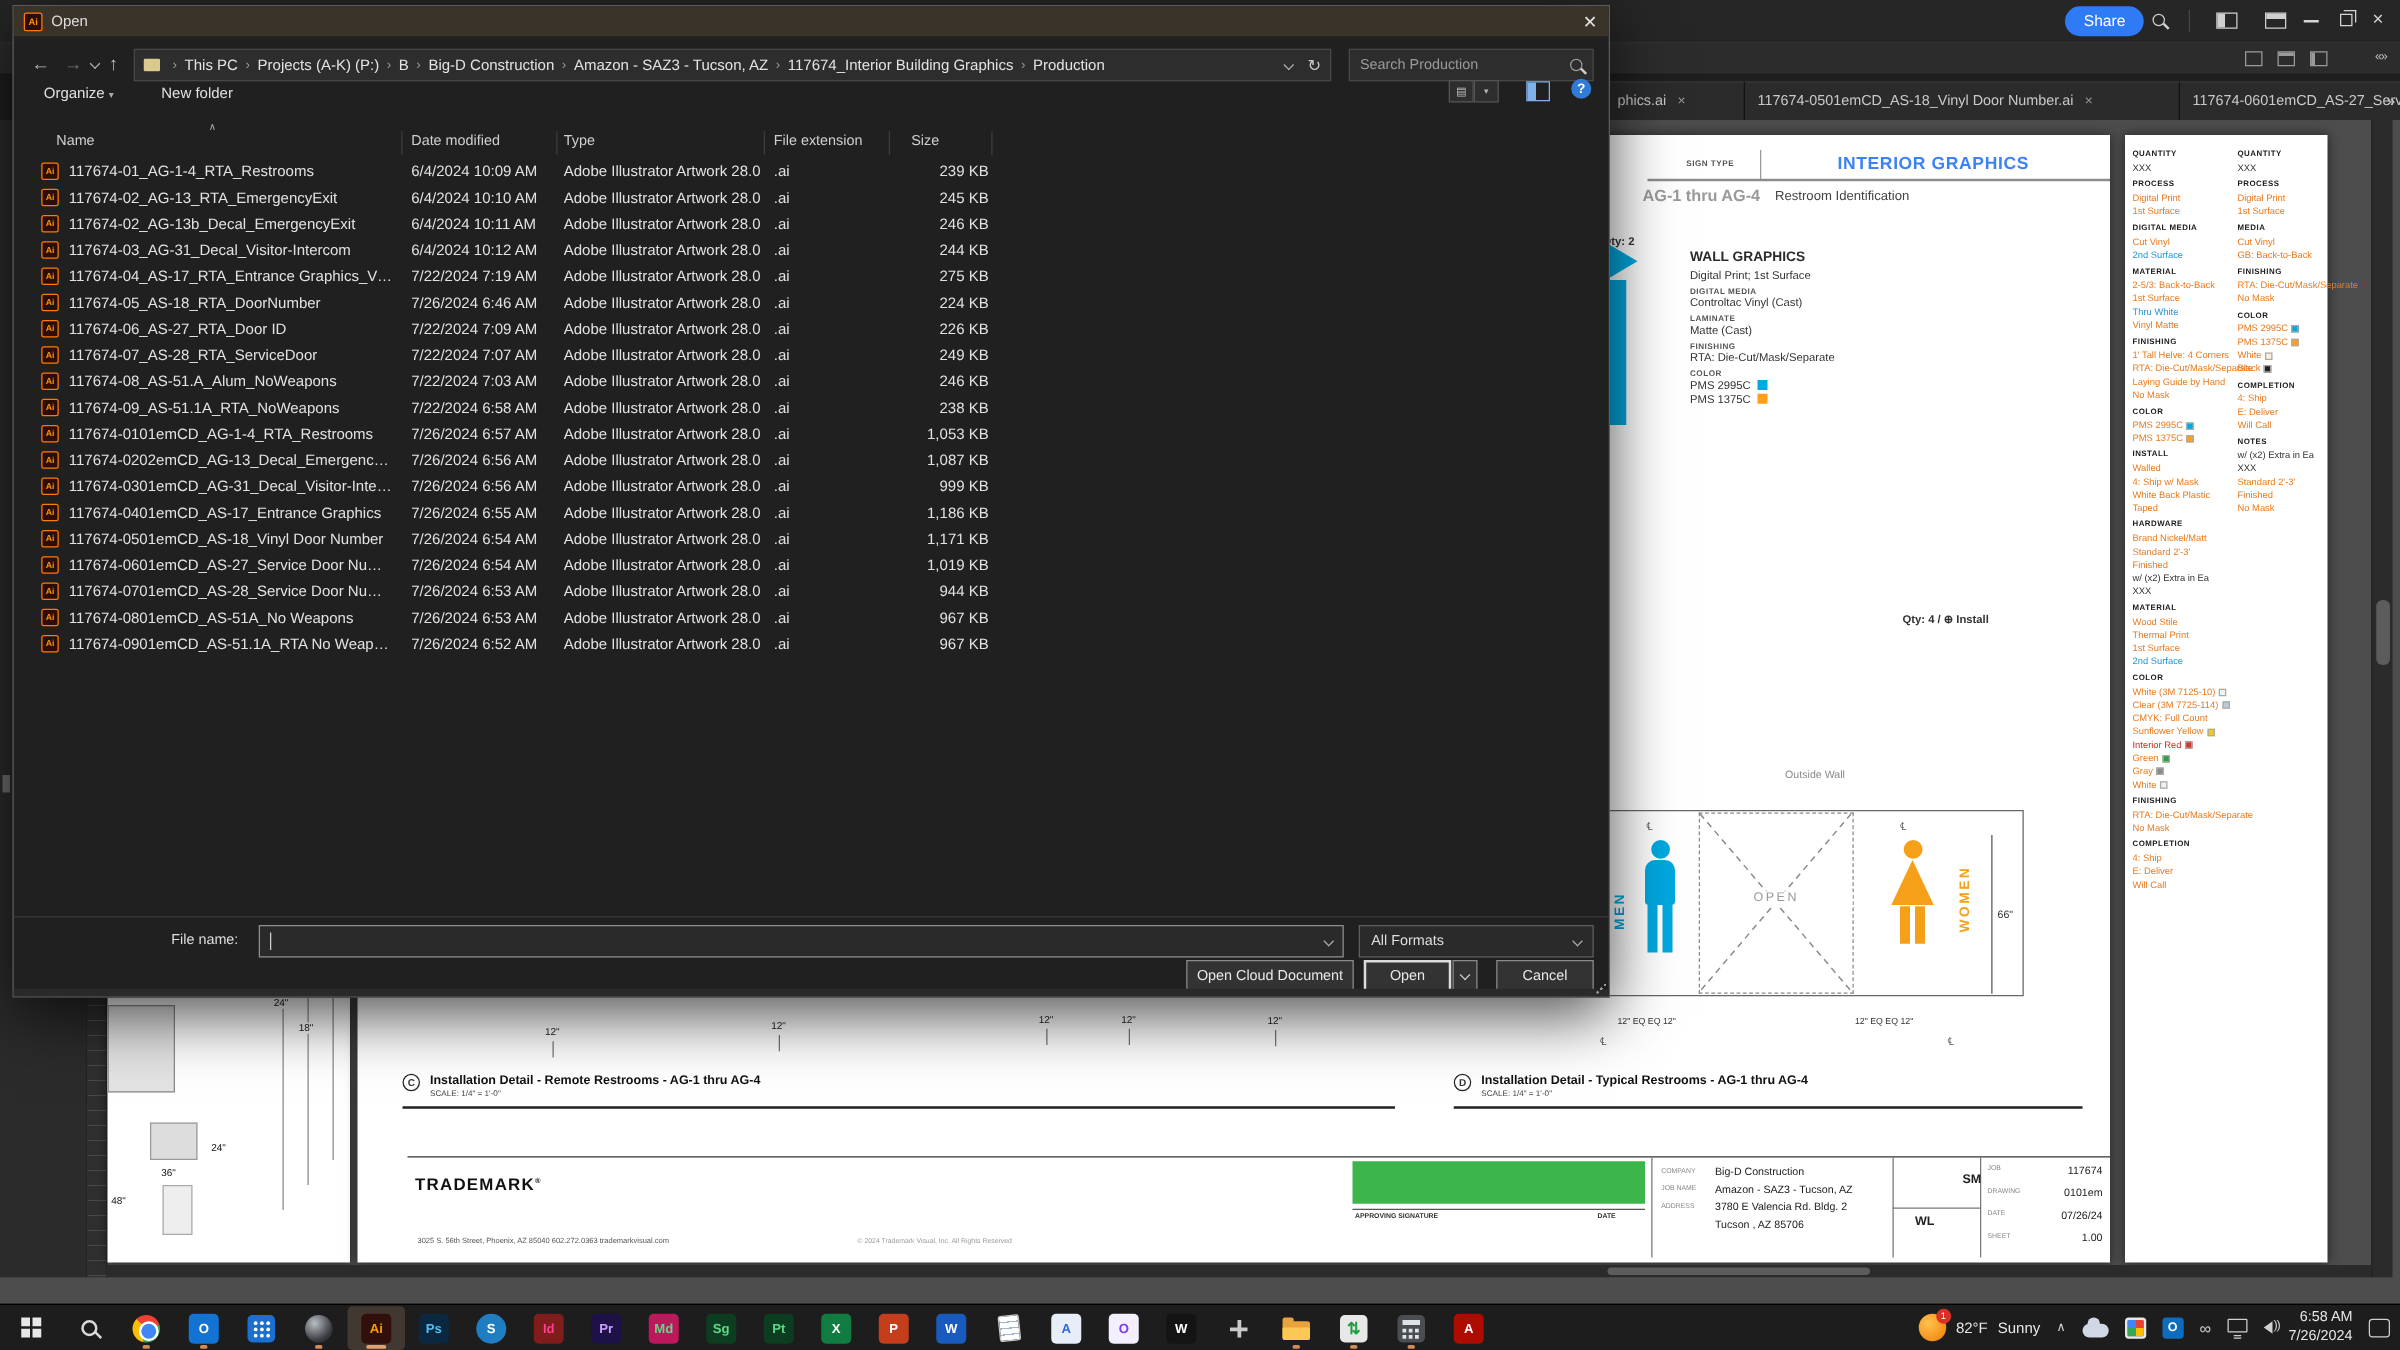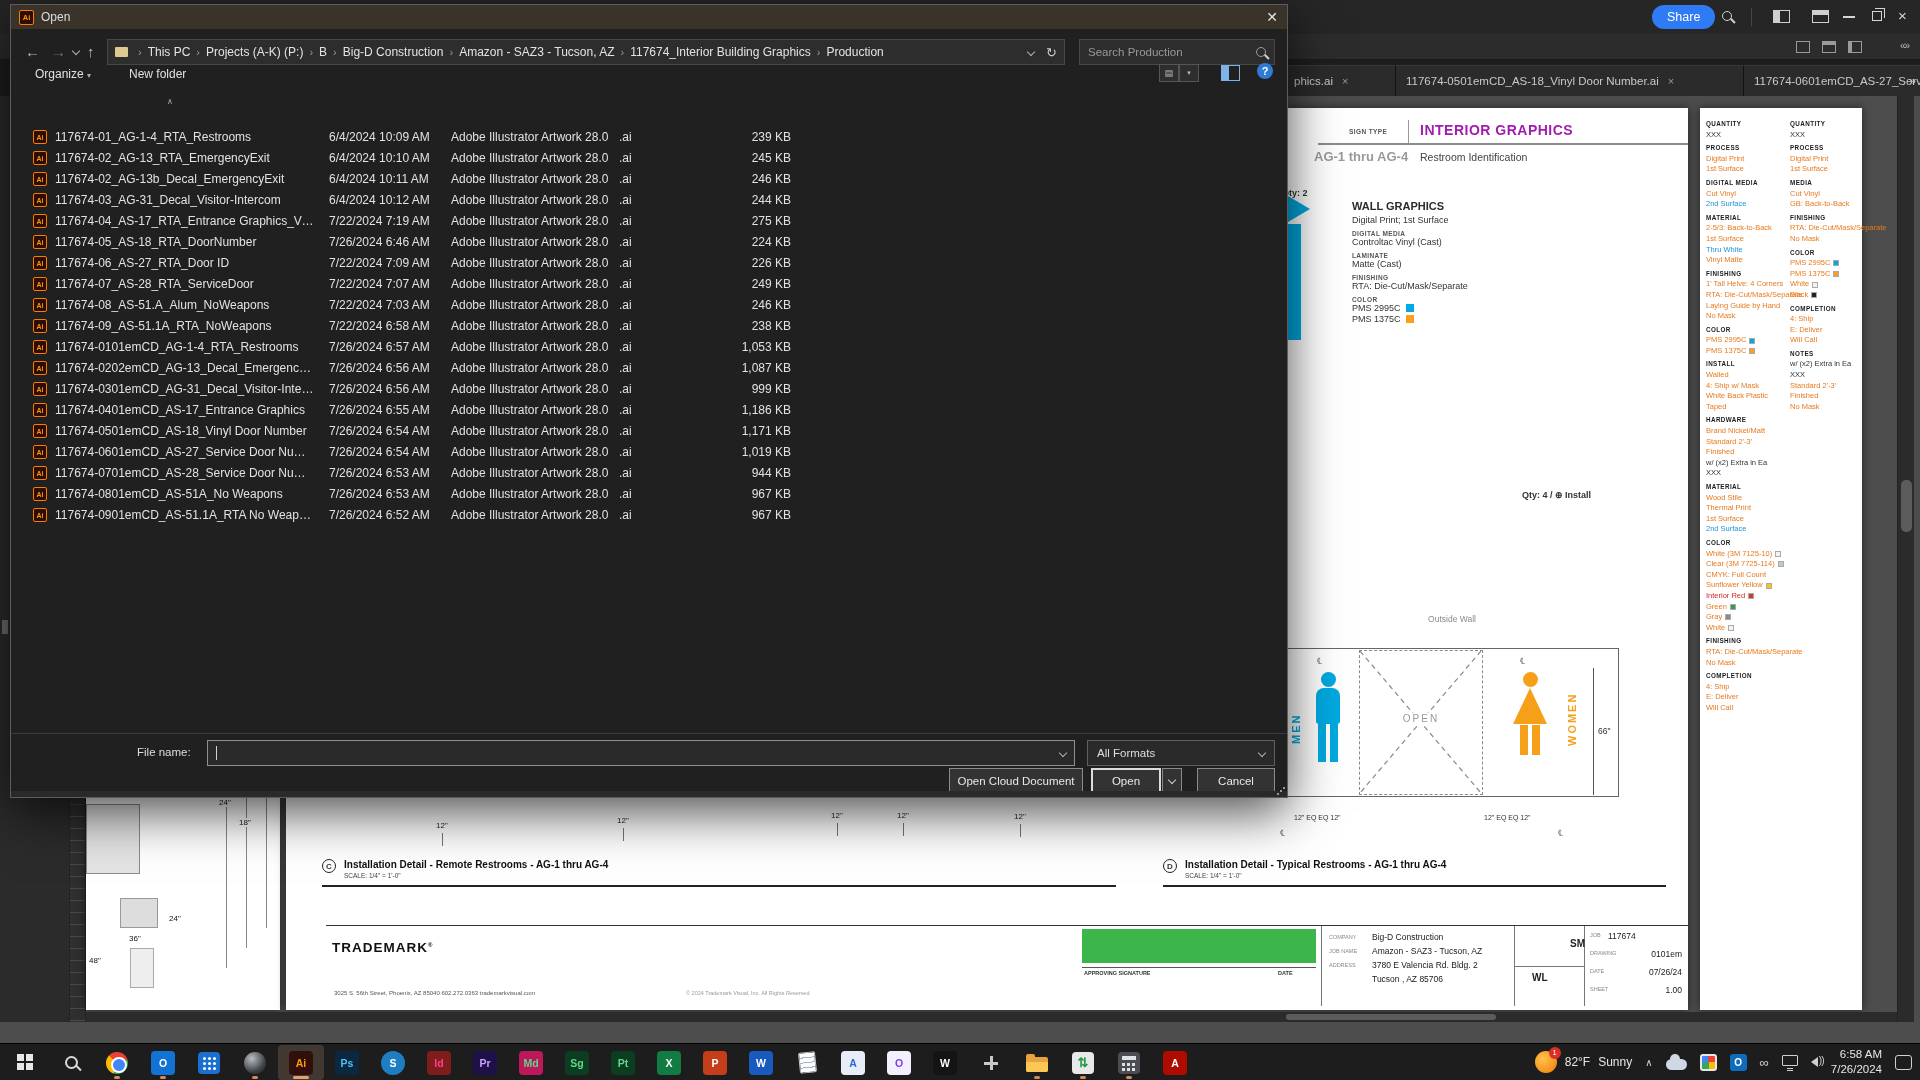--- a/index.html
+++ b/index.html
@@ -215,21 +215,21 @@
           <div class="hdim" style="left: 82px; top: 116px;">24"</div>
           <div class="hdim" style="left: 42px; top: 136px;">36"</div>
           <div class="hdim" style="left: 2px; top: 158px;">48"</div>
         </div>
     </div>
 
     <div class="artboard" id="ab-main" style="left:286px;top:12px;width:1402px;height:902px;">
 
       <div class="abs cap" style="left:1063px;top:20px;">SIGN TYPE</div>
       <div class="abs" style="left:1122px;top:12px;width:1px;height:24px;background:#999;"></div>
-      <div class="abs" style="left:1134px;top:14px;font-size:14px;font-weight:bold;letter-spacing:.5px;color:#a21caf;">INTERIOR GRAPHICS</div>
+      <div class="abs" style="left:1184px;top:14px;font-size:14px;font-weight:bold;letter-spacing:.5px;color:#3b82f6;">INTERIOR GRAPHICS</div>
       <div class="abs" style="left:1032px;top:35px;width:370px;height:2px;background:#8c8c8c;"></div>
       <div class="abs" style="left:1028px;top:41px;font-size:13px;font-weight:bold;color:#9a9a9a;">AG-1 thru AG-4</div>
       <div class="abs" style="left:1134px;top:43px;font-size:10.5px;color:#444;">Restroom Identification</div>
 
       <div class="abs" style="left:996px;top:80px;font-size:9px;font-weight:bold;">Qty: 2</div>
 
       <div class="abs" style="left:1002px;top:88px;width:0;height:0;border-top:13px solid transparent;border-bottom:13px solid transparent;border-left:22px solid #00a9e0;"></div>
       <div class="abs" style="left:1002px;top:116px;width:13px;height:116px;background:#00a9e0;"></div>
 
       <div class="abs" style="left:1066px;top:92px;width:230px;">
@@ -326,21 +326,21 @@
             <div class="abs tb-value" style="left: 1046px; top: 34px;">3780 E Valencia Rd.  Bldg. 2</div>
             <div class="abs tb-label" style="left: 1003px; top: 50px;"></div>
             <div class="abs tb-value" style="left: 1046px; top: 48px; text-align: center;">Tucson , AZ 85706</div>
           </div>
         <div id="tb-inits">
             <div class="abs" style="left: 1244px; top: 12px; font-size: 10px; font-weight: bold; color: rgb(34, 34, 34);">SM</div>
             <div class="abs" style="left: 1206px; top: 46px; font-size: 10px; font-weight: bold; color: rgb(34, 34, 34);">WL</div>
           </div>
         <div id="tb-meta">
             <div class="abs tb-label" style="left: 1264px; top: 6px;">JOB</div>
-            <div class="abs tb-value" style="left: 1282px; top: 5px; width: 74px; ">117674</div>
+            <div class="abs tb-value" style="left: 1282px; top: 5px; width: 74px; text-align: right;">117674</div>
             <div class="abs tb-label" style="left: 1264px; top: 24px;">DRAWING</div>
             <div class="abs tb-value" style="left: 1282px; top: 23px; width: 74px; text-align: right;">0101em</div>
             <div class="abs tb-label" style="left: 1264px; top: 42px;">DATE</div>
             <div class="abs tb-value" style="left: 1282px; top: 41px; width: 74px; text-align: right;">07/26/24</div>
             <div class="abs tb-label" style="left: 1264px; top: 60px;">SHEET</div>
             <div class="abs tb-value" style="left: 1282px; top: 59px; width: 74px; text-align: right;">1.00</div>
           </div>
       </div>
     </div>
 
@@ -654,20 +654,32 @@
     <span class="cmd" style="left:24px;"><span>Organize</span> <span style="font-size:8px;color:#aaa;">▾</span></span>
     <span class="cmd" style="left:118px;">New folder</span>
     <div class="viewseg">
         <div>▤</div>
         <div style="font-size:7px;">▾</div>
       </div>
     <div class="pane-ico"></div>
     <div class="help-ico">?</div>
 
     <div class="sort-caret">∧</div>
+    <div class="col-hdr">
+      <span style="left:34px;">Name</span>
+      <span style="left:318px;">Date modified</span>
+      <span style="left:440px;">Type</span>
+      <span style="left:608px;">File extension</span>
+      <span style="left:718px;">Size</span>
+      <div class="col-sep" style="left:310px;"></div>
+      <div class="col-sep" style="left:434px;"></div>
+      <div class="col-sep" style="left:600px;"></div>
+      <div class="col-sep" style="left:700px;"></div>
+      <div class="col-sep" style="left:782px;"></div>
+    </div>
     <div class="rows" id="rows">
         <div class="frow">
           <div class="fico">Ai</div>
           <span class="c-name">117674-01_AG-1-4_RTA_Restrooms</span>
           <span class="c-date">6/4/2024 10:09 AM</span>
           <span class="c-type">Adobe Illustrator Artwork 28.0</span>
           <span class="c-ext">.ai</span>
           <span class="c-size">239 KB</span>
         </div>
         <div class="frow">

